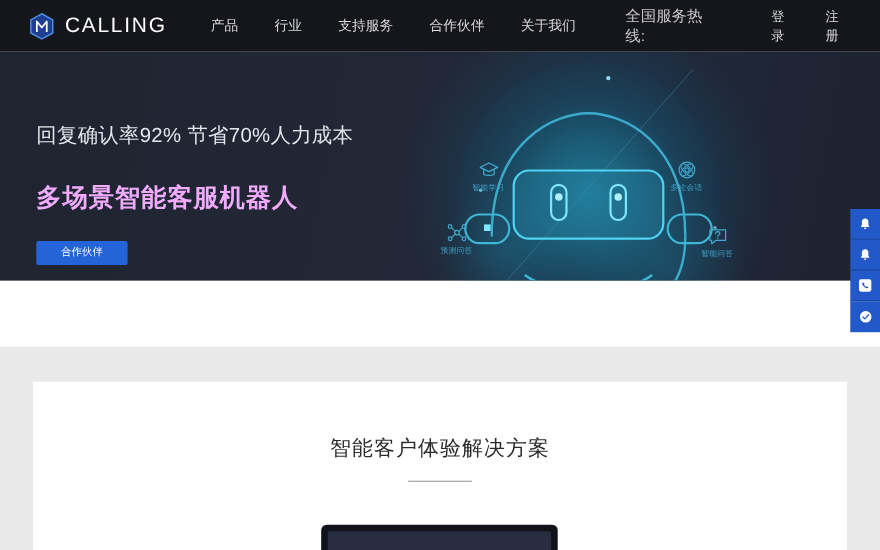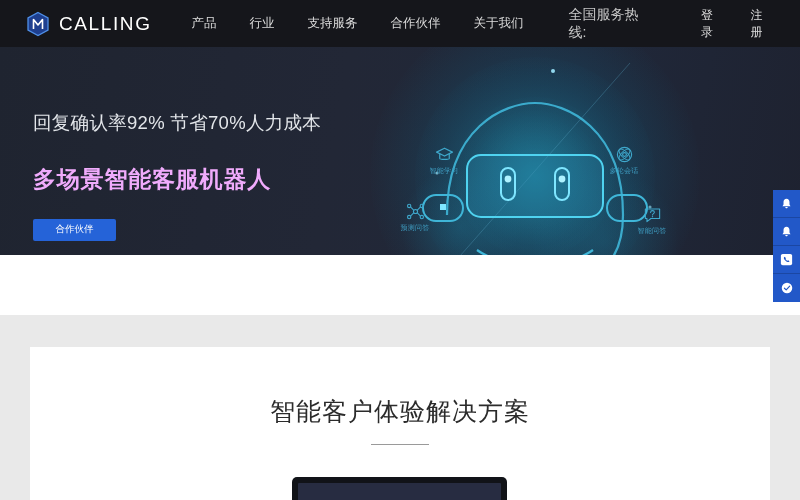--- a/index.html
+++ b/index.html
@@ -101,21 +101,21 @@
   .lower {
     position:absolute; top:315px; left:0; width:800px; height:185px;
     background:#e9e9e9;
   }
   .content-card {
     position:absolute; left:30px; top:32px;
     width:740px; height:153px; background:#ffffff;
   }
   .section-title {
     text-align:center; color:#2b2b2b;
-    font-size:25px; margin-top:48px; letter-spacing:1px; font-weight:400;
+    font-size:19px; margin-top:48px; letter-spacing:1px; font-weight:400;
   }
   .section-divider {
     width:58px; height:1px; background:#9a9a9a;
     margin:16px auto 0;
   }
   .laptop {
     position:absolute; left:262px; top:130px;
     width:215px; height:40px;
     background:#111318; border-radius:5px 5px 0 0;
     padding:6px 6px 0 6px;

